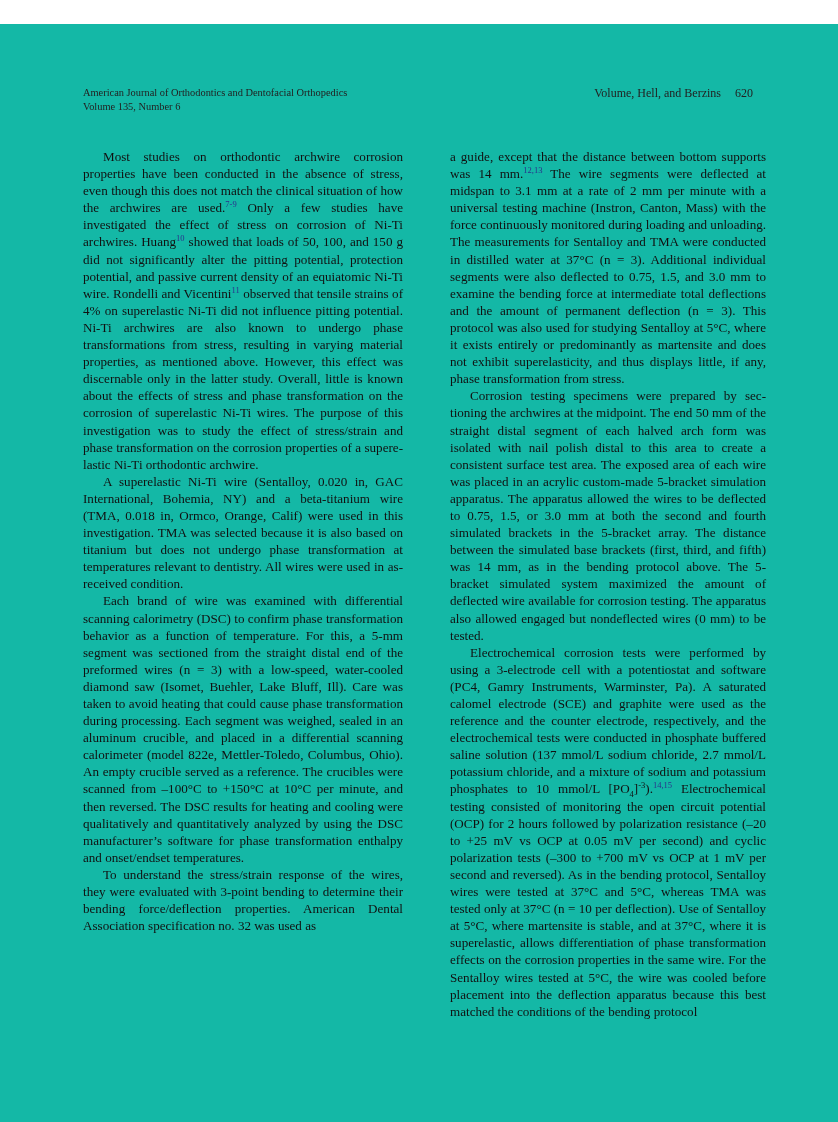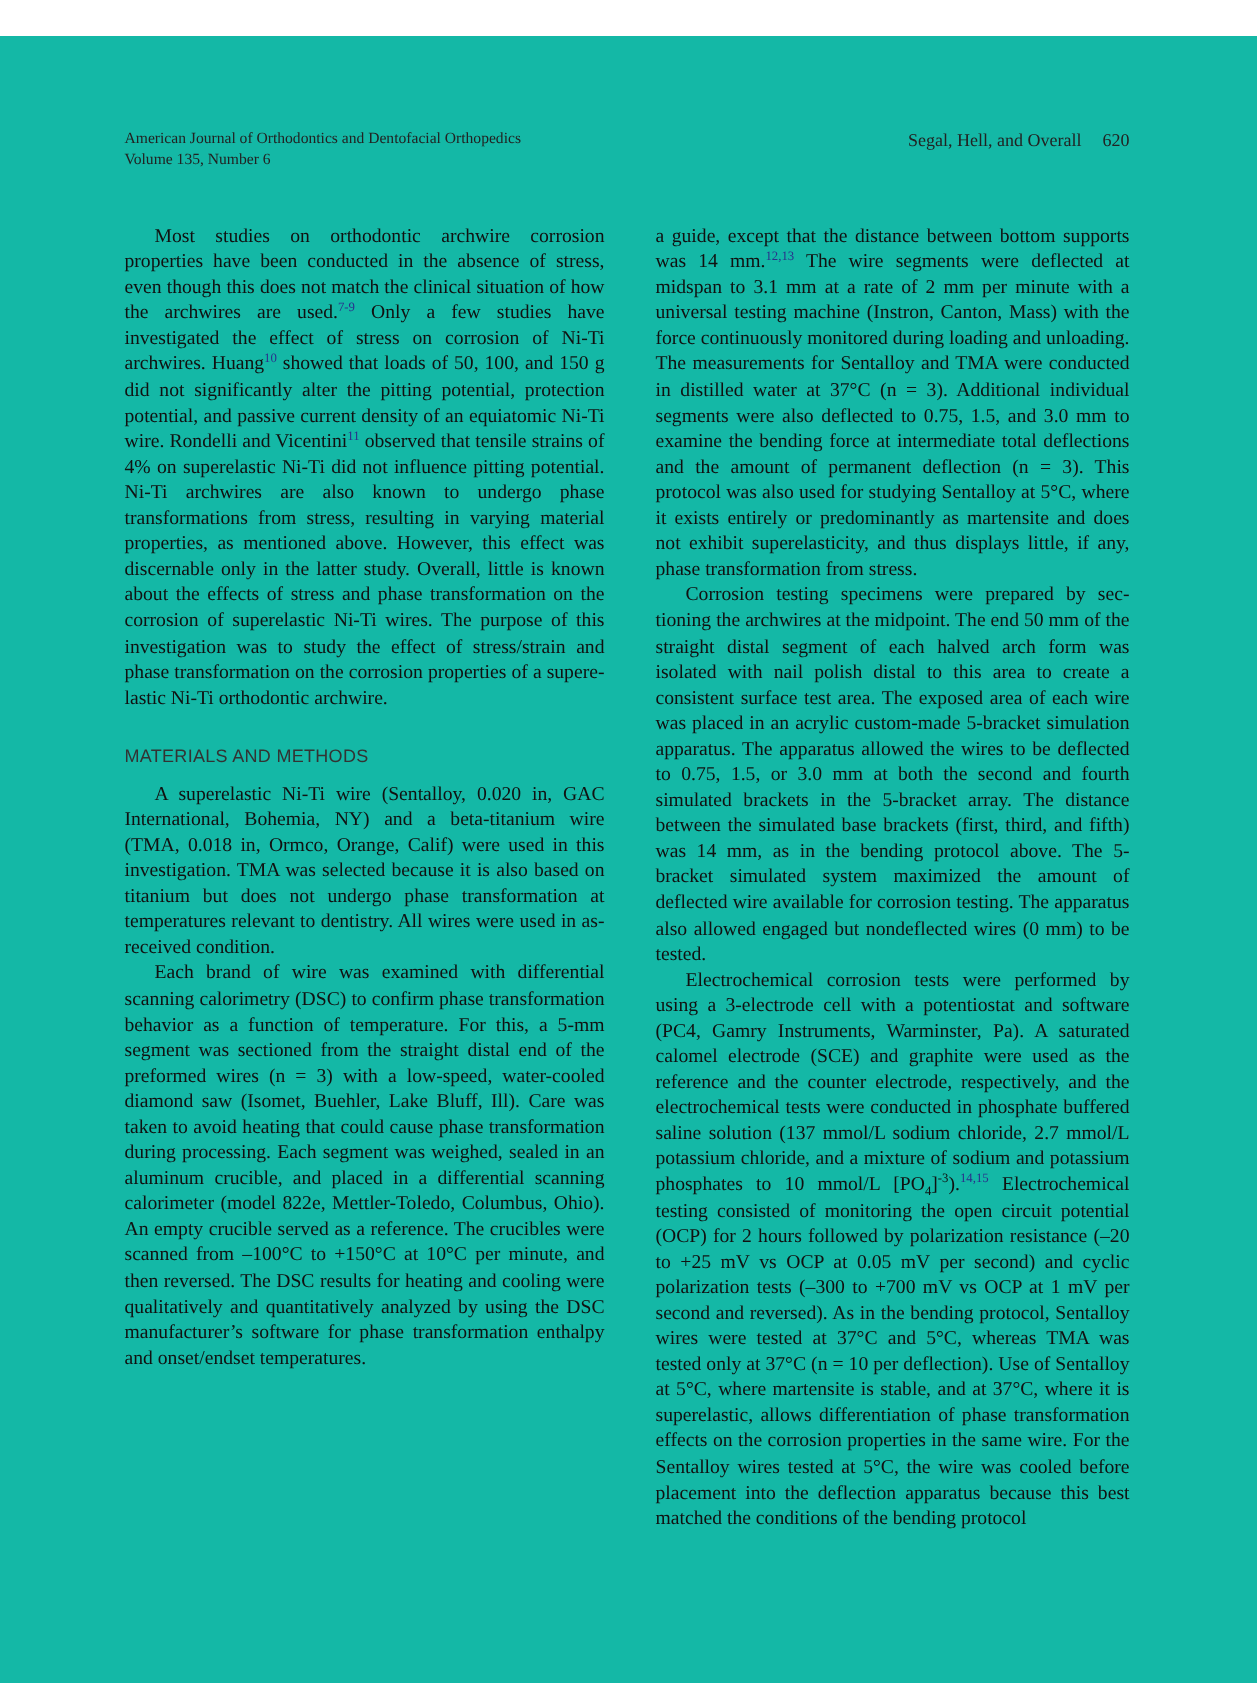--- a/index.html
+++ b/index.html
@@ -4,49 +4,49 @@
 <style>
   html, body { margin: 0; padding: 0; background: #ffffff; }
   body { width: 838px; height: 1122px; position: relative; overflow: hidden; }
   .page { position: absolute; left: 0; top: 0; width: 838px; height: 1122px; background: #14b8a6; color: #1a1a1a; margin-top: 24px; }
   .running-head { position: absolute; top: 62px; left: 83px; width: 670px; font-family: "Liberation Serif", serif; font-size: 10.4px; line-height: 14px; color: #222; }
   .rh-left { position: absolute; left: 0; top: 0; }
   .rh-right { position: absolute; right: 0; top: 0; font-size: 12px; }
   .rh-right .pgnum { margin-left: 14px; }
   .col { position: absolute; top: 124px; font-family: "Liberation Serif", serif; font-size: 13.1px; line-height: 17.1px; color: #111; text-align: justify; hyphens: manual; }
   .col-left { left: 83px; width: 320px; }
-  .col-right { left: 437px; width: 316px; }
+  .col-right { left: 450px; width: 316px; }
   .col p { margin: 0; }
   .col p.indent { text-indent: 20px; }
   .col p.noindent { text-indent: 0; }
   sup.ref { color: #2b2f8c; font-size: 8.5px; line-height: 0; vertical-align: 5px; }
   sub { font-size: 8.5px; line-height: 0; }
   sup.plain { font-size: 8.5px; line-height: 0; vertical-align: 5px; }
   .section-heading { font-family: "Liberation Sans", sans-serif; font-size: 12px; letter-spacing: 0.2px; color: #333; margin: 23px 0 8px 0; font-weight: normal; text-align: left; line-height: 16px; }
 </style>
 </head>
 <body>
 
 <div class="page">
 
   <div class="running-head">
     <div class="rh-left">
       <div>American Journal of Orthodontics and Dentofacial Orthopedics</div>
       <div>Volume 135, Number 6</div>
     </div>
     <div class="rh-right">
-      <span>Segal, Hell, and Overall</span><span class="pgnum">620</span>
+      <span>Volume, Hell, and Berzins</span><span class="pgnum">620</span>
     </div>
   </div>
 
   <div class="col col-left">
     <p class="indent"><span>Most studies on orthodontic archwire corrosion properties have been conducted in the absence of stress, even though this does not match the clinical situation of how the archwires are used.</span><sup class="ref">7-9</sup><span> Only a few studies have investigated the effect of stress on corrosion of Ni-Ti archwires. Huang</span><sup class="ref">10</sup><span> showed that loads of 50, 100, and 150 g did not significantly alter the pitting potential, protection potential, and passive current density of an equiatomic Ni-Ti wire. Rondelli and Vicentini</span><sup class="ref">11</sup><span> ob­served that tensile strains of 4% on superelastic Ni-Ti did not influence pitting potential. Ni-Ti archwires are also known to undergo phase transformations from stress, resulting in varying material properties, as men­tioned above. However, this effect was discernable only in the latter study. Overall, little is known about the ef­fects of stress and phase transformation on the corrosion of superelastic Ni-Ti wires. The purpose of this investi­gation was to study the effect of stress/strain and phase transformation on the corrosion properties of a supere­lastic Ni-Ti orthodontic archwire.</span></p>
-    <h2 class="section-heading">MATERIALS AND METHODS</h2>
     <p class="indent">A superelastic Ni-Ti wire (Sentalloy, 0.020 in, GAC International, Bohemia, NY) and a beta-titanium wire (TMA, 0.018 in, Ormco, Orange, Calif) were used in this investigation. TMA was selected because it is also based on titanium but does not undergo phase transfor­mation at temperatures relevant to dentistry. All wires were used in as-received condition.</p>
     <p class="indent">Each brand of wire was examined with differential scanning calorimetry (DSC) to confirm phase transfor­mation behavior as a function of temperature. For this, a 5-mm segment was sectioned from the straight distal end of the preformed wires (n = 3) with a low-speed, water-cooled diamond saw (Isomet, Buehler, Lake Bluff, Ill). Care was taken to avoid heating that could cause phase transformation during processing. Each segment was weighed, sealed in an aluminum crucible, and placed in a differential scanning calorimeter (model 822e, Mettler-Toledo, Columbus, Ohio). An empty cru­cible served as a reference. The crucibles were scanned from –100°C to +150°C at 10°C per minute, and then reversed. The DSC results for heating and cooling were qualitatively and quantitatively analyzed by using the DSC manufacturer’s software for phase transforma­tion enthalpy and onset/endset temperatures.</p>
+    <p class="indent">To understand the stress/strain response of the wires, they were evaluated with 3-point bending to determine their bending force/deflection properties. American Dental Association specification no. 32 was used as</p>
   </div>
 
   <div class="col col-right">
     <p class="noindent"><span>a guide, except that the distance between bottom sup­ports was 14 mm.</span><sup class="ref">12,13</sup><span> The wire segments were deflected at midspan to 3.1 mm at a rate of 2 mm per minute with a universal testing machine (Instron, Canton, Mass) with the force continuously monitored during loading and unloading. The measurements for Sentalloy and TMA were conducted in distilled water at 37°C (n = 3). Additional individual segments were also deflected to 0.75, 1.5, and 3.0 mm to examine the bending force at intermediate total deflections and the amount of per­manent deflection (n = 3). This protocol was also used for studying Sentalloy at 5°C, where it exists entirely or predominantly as martensite and does not exhibit super­elasticity, and thus displays little, if any, phase transfor­mation from stress.</span></p>
     <p class="indent">Corrosion testing specimens were prepared by sec­tioning the archwires at the midpoint. The end 50 mm of the straight distal segment of each halved arch form was isolated with nail polish distal to this area to create a consistent surface test area. The exposed area of each wire was placed in an acrylic custom-made 5-bracket simulation apparatus. The apparatus allowed the wires to be deflected to 0.75, 1.5, or 3.0 mm at both the second and fourth simulated brackets in the 5-bracket array. The distance between the simulated base brackets (first, third, and fifth) was 14 mm, as in the bending protocol above. The 5-bracket simulated system maximized the amount of deflected wire available for corrosion testing. The apparatus also allowed engaged but nondeflected wires (0 mm) to be tested.</p>
     <p class="indent"><span>Electrochemical corrosion tests were performed by using a 3-electrode cell with a potentiostat and software (PC4, Gamry Instruments, Warminster, Pa). A saturated calomel electrode (SCE) and graphite were used as the reference and the counter electrode, respectively, and the electrochemical tests were conducted in phosphate buffered saline solution (137 mmol/L sodium chloride, 2.7 mmol/L potassium chloride, and a mixture of sodium and potassium phosphates to 10 mmol/L [PO</span><sub>4</sub><span>]</span><sup class="plain">-3</sup><span>).</span><sup class="ref">14,15</sup><span> Electrochemical testing consisted of monitoring the open circuit potential (OCP) for 2 hours followed by po­larization resistance (–20 to +25 mV vs OCP at 0.05 mV per second) and cyclic polarization tests (–300 to +700 mV vs OCP at 1 mV per second and reversed). As in the bending protocol, Sentalloy wires were tested at 37°C and 5°C, whereas TMA was tested only at 37°C (n = 10 per deflection). Use of Sentalloy at 5°C, where martensite is stable, and at 37°C, where it is superelas­tic, allows differentiation of phase transformation ef­fects on the corrosion properties in the same wire. For the Sentalloy wires tested at 5°C, the wire was cooled before placement into the deflection apparatus because this best matched the conditions of the bending protocol</span></p>
   </div>
 
 </div>
 

